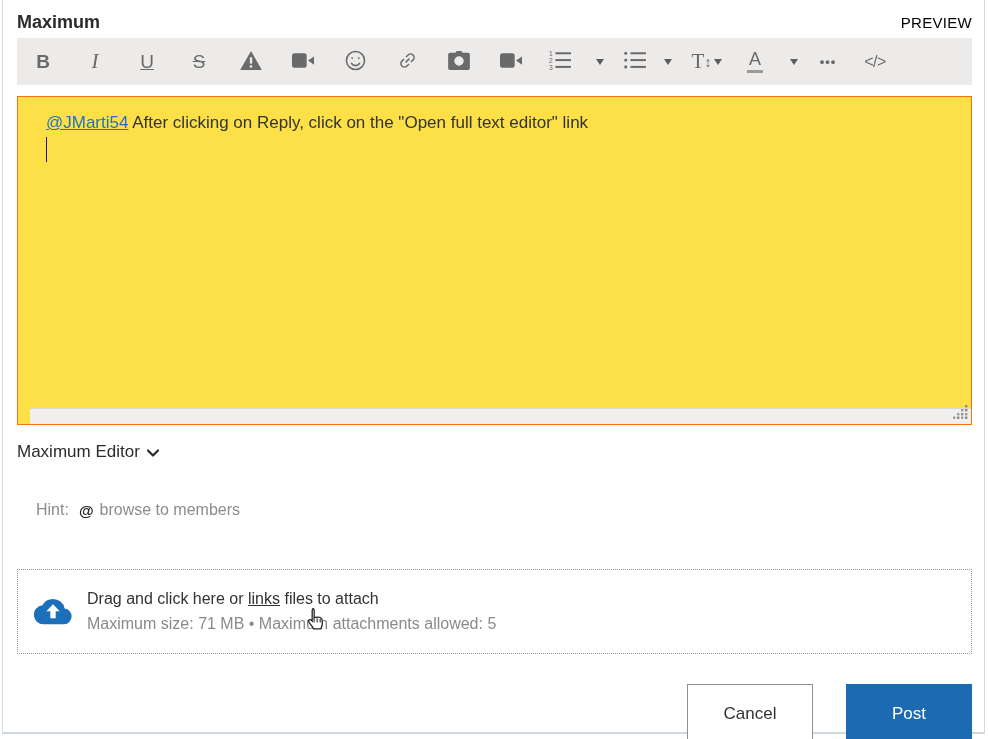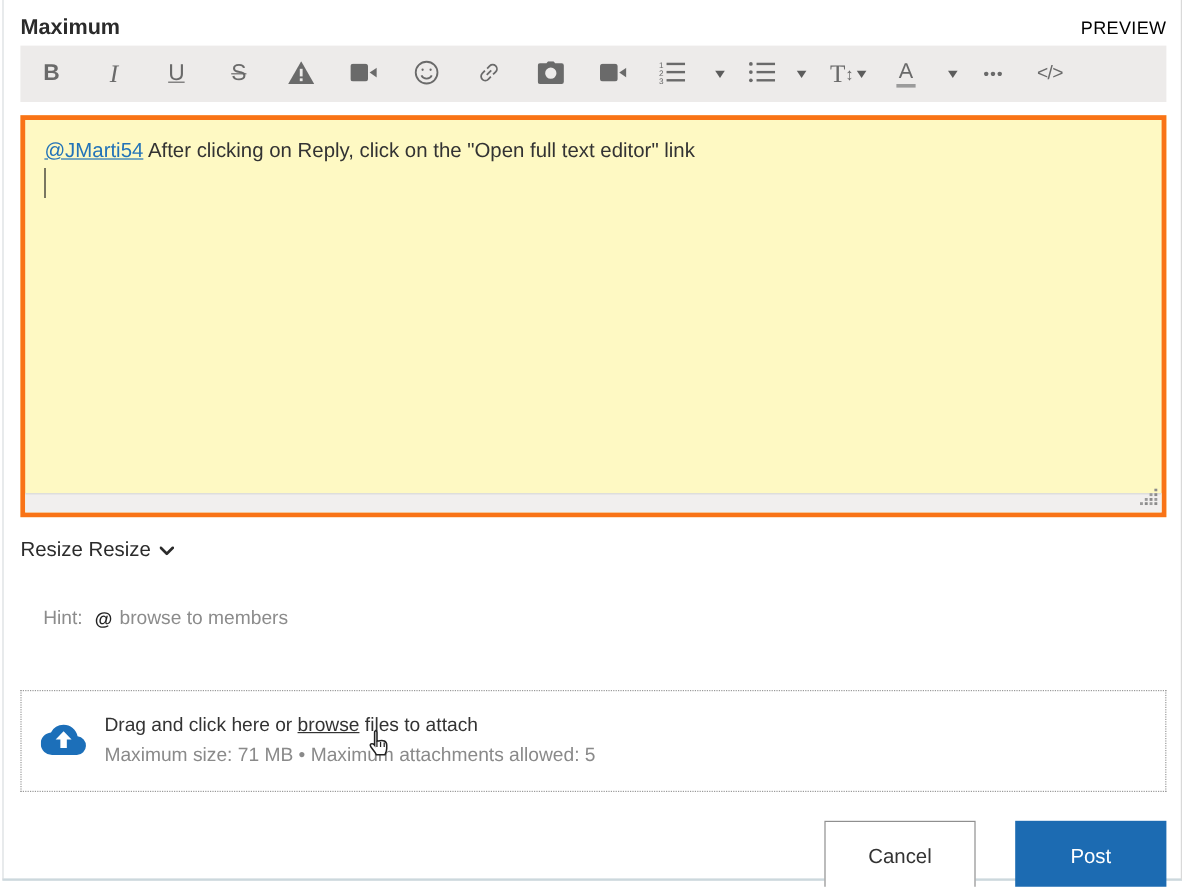--- a/index.html
+++ b/index.html
@@ -74,22 +74,23 @@
     border-left: 4.5px solid transparent;
     border-right: 4.5px solid transparent;
     border-top: 6px solid #5c5c5c;
     display: inline-block;
   }
   .tsize-caret { margin-left: 3px; }
   .tb-svg { fill: #6a6a6a; stroke: none; }
   
   .editor-box {
     margin: 11px 12px 0 14px;
-    border: 4px solid #f97316;
-    background: #fef9c3;
+    border: 1px solid #f97316;
+    background: #fde047;
+    padding-left: 12px;
   }
   .editor-content {
     height: 311px;
     padding: 12px 16px;
     font-size: 17px;
     line-height: 28px;
     cursor: text;
   }
   .mention { color: #2273b8; text-decoration: underline; cursor: pointer; }
   .text-caret {
@@ -313,21 +314,21 @@
           <rect x="9" y="11.5" width="2.4" height="2.4" fill="#8a8a8a"></rect>
           <rect x="13" y="11.5" width="2.4" height="2.4" fill="#9a9a9a"></rect>
           <rect x="17" y="11.5" width="2.4" height="2.4" fill="#8a8a8a"></rect>
         </svg>
       </span>
     </div>
   </div>
 
   
   <div class="resize-editor">
-    <span>Resize Resize</span>
+    <span>Maximum Editor</span>
     <span>
       <svg width="12" height="8" viewBox="0 0 12 8" fill="none" stroke="#2b2b2b" stroke-width="2.2" stroke-linecap="round" stroke-linejoin="round">
         <polyline points="1,1.5 6,6.5 11,1.5"></polyline>
       </svg>
     </span>
   </div>
 
   
   <div class="hint-row">
     <span>Hint:</span>
@@ -337,21 +338,21 @@
 
   
   <div class="dropzone">
     <span>
       <svg width="38" height="30" viewBox="0 0 24 18">
         <path fill="#1c6fb9" d="M19.35 8.04A7.49 7.49 0 0 0 12 2 7.48 7.48 0 0 0 5.35 6.04 5.994 5.994 0 0 0 6 18h13a5 5 0 0 0 .35-9.96z"></path>
         <path fill="#ffffff" d="M12 5.4 L16.2 9.8 H13.7 V14.2 H10.3 V9.8 H7.8 Z"></path>
       </svg>
     </span>
     <div class="dz-text">
-      <div class="dz-line1"><span>Drag and click here or </span><a class="browse-link">browse</a><span> files to attach</span></div>
+      <div class="dz-line1"><span>Drag and click here or </span><a class="browse-link">links</a><span> files to attach</span></div>
       <div class="dz-line2">Maximum size: 71 MB • Maximum attachments allowed: 5</div>
     </div>
   </div>
 
   
   <div class="footer">
     <button class="btn btn-cancel">Cancel</button>
     <button class="btn btn-post">Post</button>
   </div>
 

